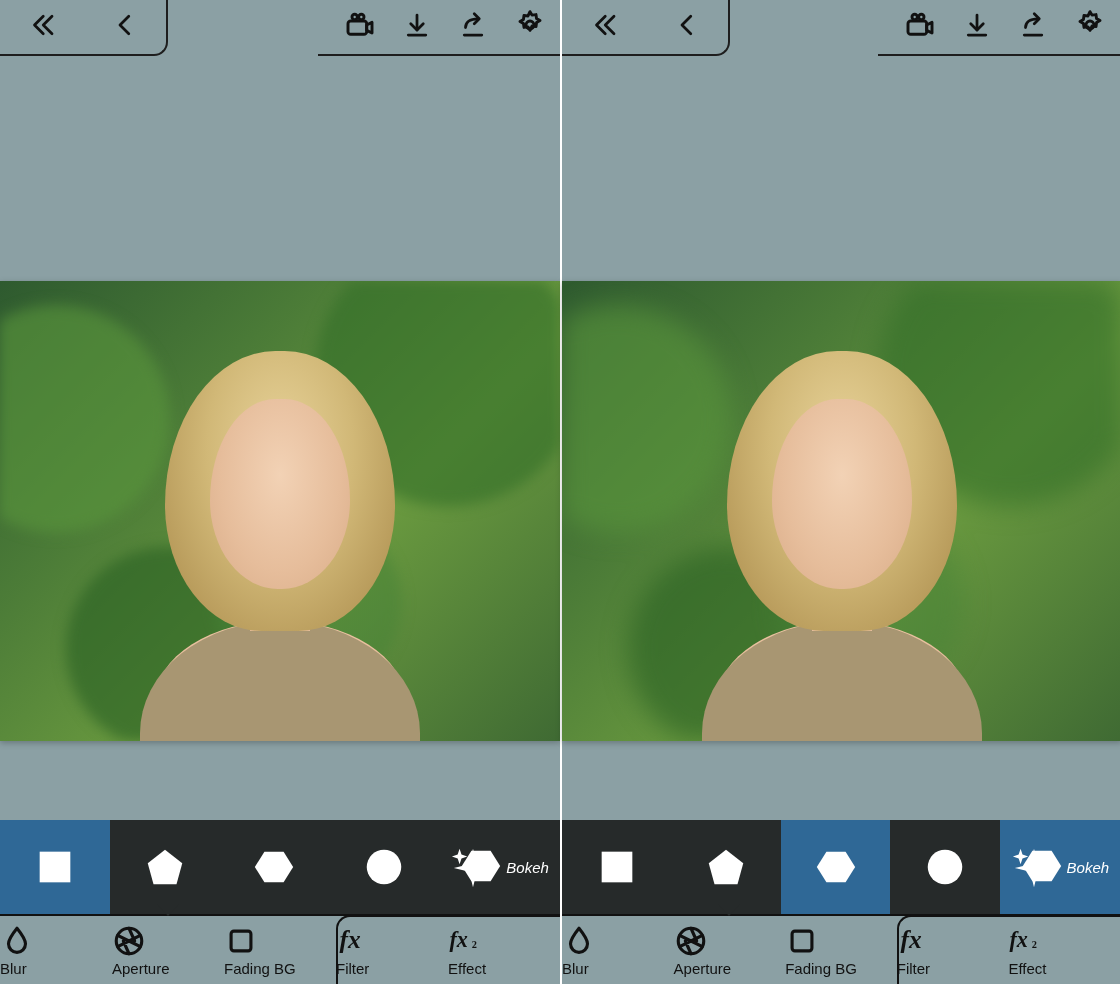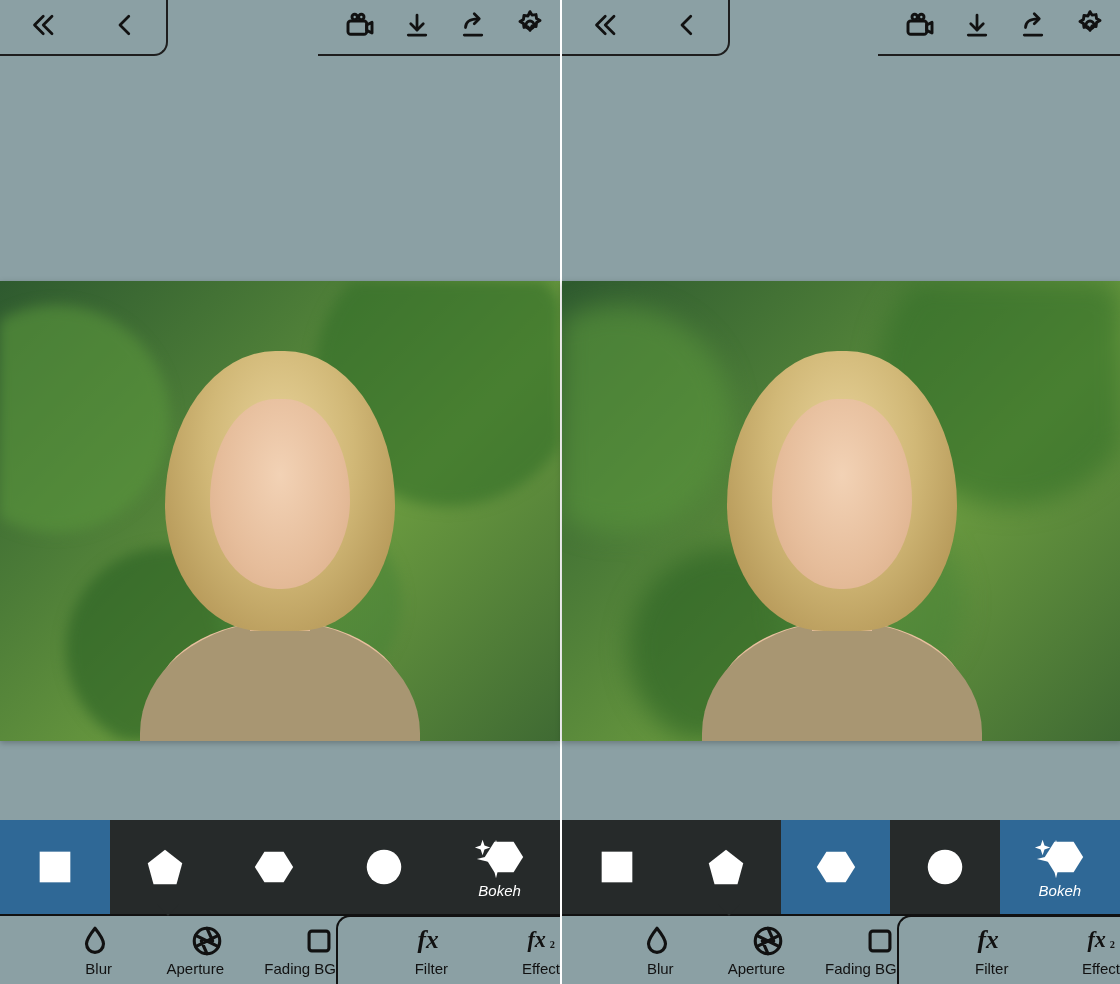--- a/index.html
+++ b/index.html
@@ -120,40 +120,40 @@
   }
   .shape-cell {
     flex:1;
     display:flex;
     align-items:center;
     justify-content:center;
     position:relative;
   }
   .shape-cell.selected { background:#2f6896; }
   .shape-cell svg { width:46px; height:46px; fill:#fff; }
-  .bokeh-cell { flex:1.1; flex-direction:column; gap:2px; }
+  .bokeh-cell { flex:1.1; flex-direction:row; gap:2px; }
   .bokeh-cell.selected { background:#2f6896; }
   .bokeh-label { color:#fff; font-size:15px; font-style:italic; }
   .bokeh-icon { position:relative; width:54px; height:44px; }
   .bokeh-hex { position:absolute; right:0; bottom:0; width:44px; height:44px; fill:#fff; }
   .bokeh-sparkle { position:absolute; left:0; top:0; width:20px; height:20px; fill:#fff; }
 
   
   .toolbar {
     height: 70px;
     background:#8ba0a4;
     border-top:2px solid #111;
     display:flex;
     align-items:stretch;
   }
   .tool {
     flex:1;
     display:flex;
     flex-direction:column;
-    align-items:flex-end;
+    align-items:flex-start;
     justify-content:center;
     gap:2px;
     position:relative;
   }
   .tool-label { font-size:15px; color:#111; }
   .tool svg { width:34px; height:34px; stroke:#111; fill:none; stroke-width:2.2; stroke-linecap:round; stroke-linejoin:round; }
   .fx-text { font-family: Georgia, 'Times New Roman', serif; font-style:italic; font-weight:bold; font-size:30px; fill:#111; stroke:none; }
   .fx-sub { font-size:14px; font-style:normal; }
   .tool.selected::before {
     content:"";

